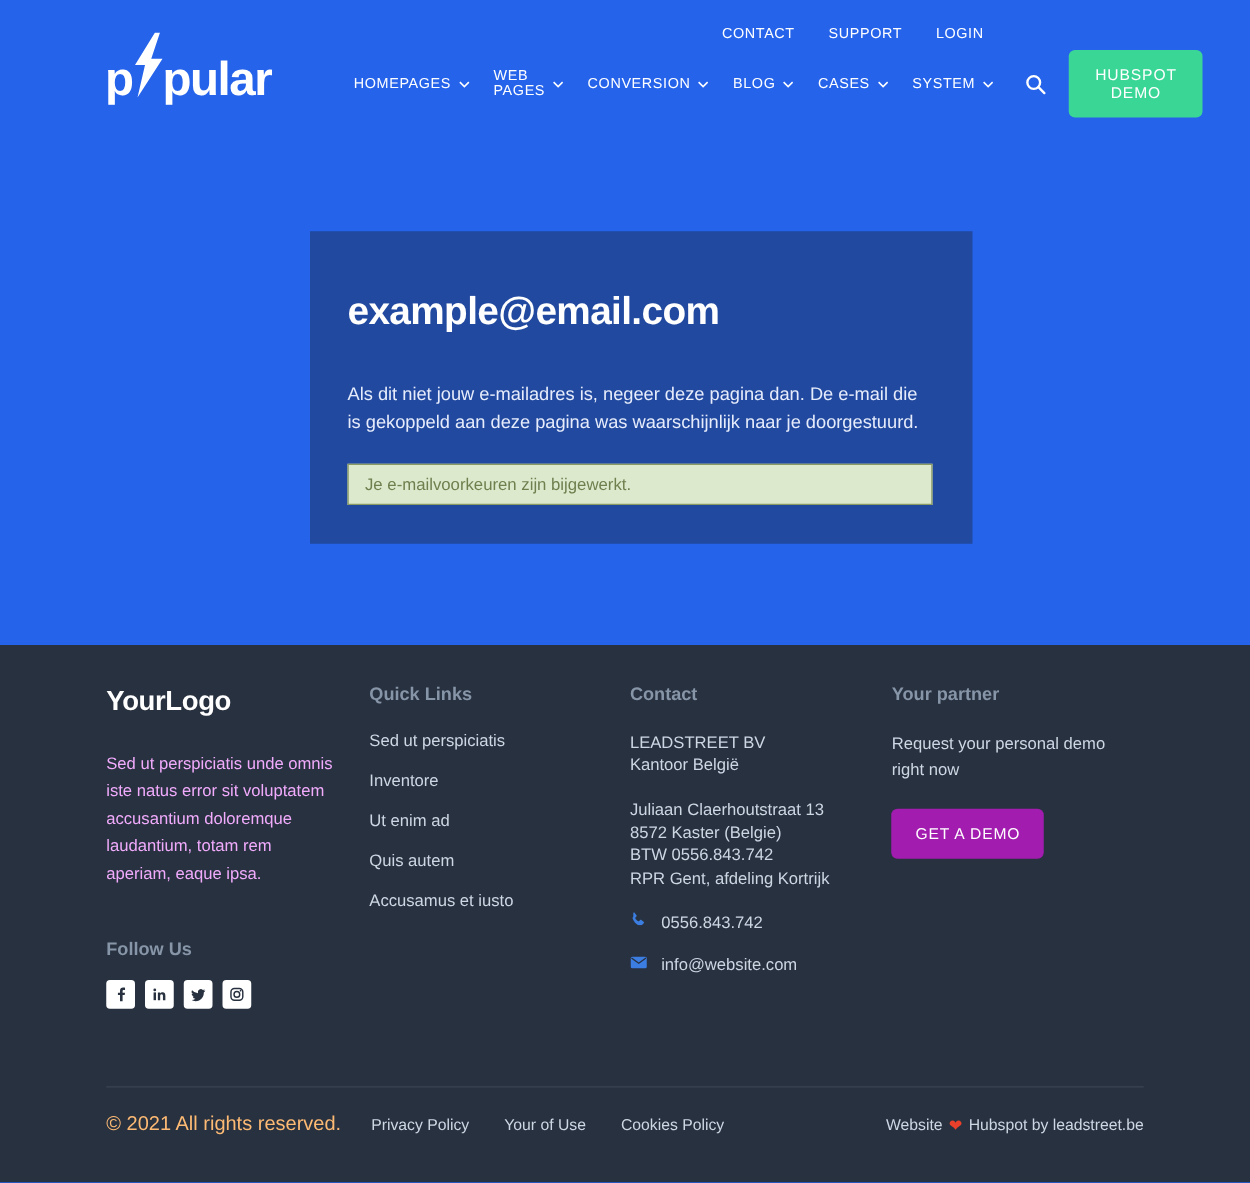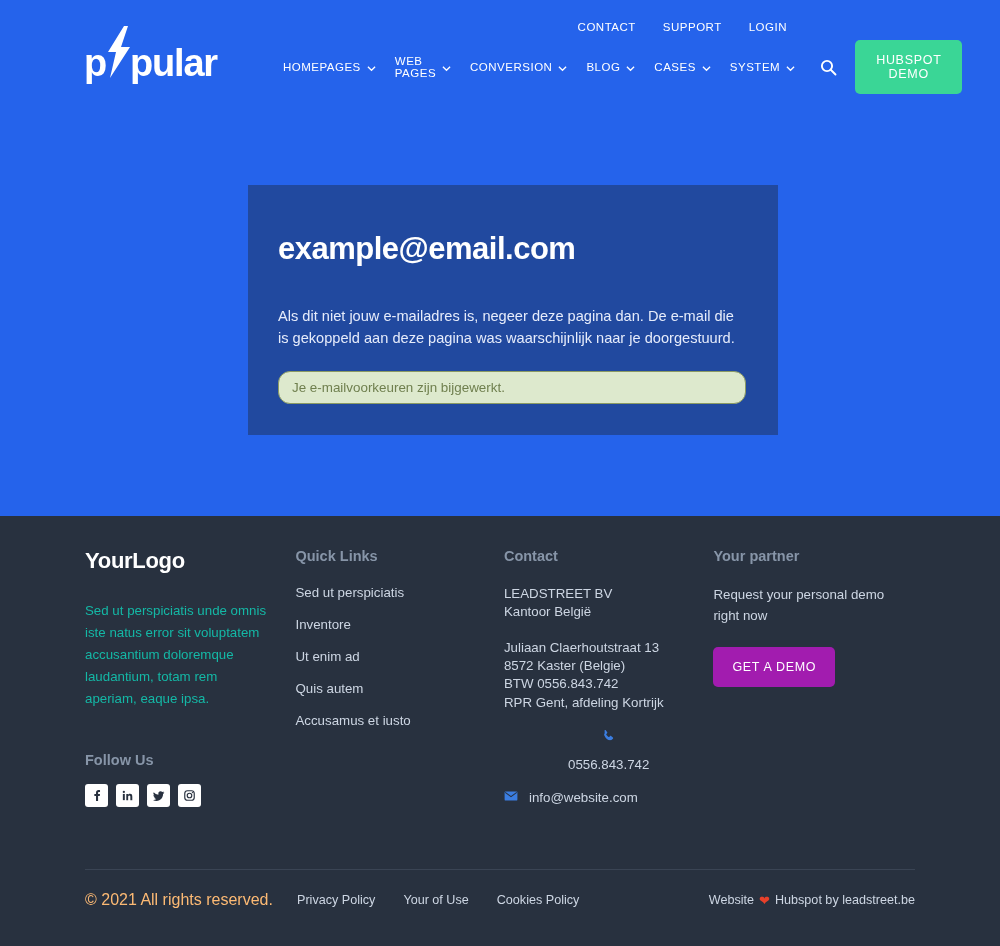--- a/index.html
+++ b/index.html
@@ -109,21 +109,21 @@
   .card-body {
     color: #e6ecfb;
     font-size: 14.6px;
     line-height: 1.52;
     max-width: 470px;
     margin-bottom: 22px;
   }
   .alert {
     background: #dde9cd;
     border: 1px solid #8a9a63;
-    border-radius: 12px;
+    border-radius: 0;
     color: #6f7f4e;
     font-size: 13.4px;
     padding: 8px 13px;
     width: 468px;
   }
 
   
   .footer {
     position: absolute;
     top: 516px; left: 0;
@@ -145,21 +145,21 @@
   .col-partner { width: 205px; }
 
   .brand-logo {
     color: #ffffff;
     font-size: 22px;
     font-weight: bold;
     letter-spacing: -0.3px;
     margin-bottom: 26px;
   }
   .brand-text {
-    color: #14b8a6;
+    color: #f0abfc;
     font-size: 13.3px;
     line-height: 1.65;
     max-width: 182px;
   }
   .follow-head {
     color: #8795a8;
     font-size: 14.5px;
     font-weight: bold;
     margin-top: 42px;
     margin-bottom: 16px;
@@ -394,21 +394,21 @@
           <div class="cblock">
             <div class="ctext">LEADSTREET BV</div>
             <div class="ctext">Kantoor België</div>
           </div>
           <div class="cblock">
             <div class="ctext">Juliaan Claerhoutstraat 13</div>
             <div class="ctext">8572 Kaster (Belgie)</div>
             <div class="ctext">BTW 0556.843.742</div>
             <div class="ctext">RPR Gent, afdeling Kortrijk</div>
           </div>
-          <a class="crow" href="#" style="text-decoration:none;flex-direction:column;">
+          <a class="crow" href="#" style="text-decoration:none;">
             <span>
               <svg width="14" height="14" viewBox="0 0 14 14">
                   <path d="M2.6 1.3c.35-.35.9-.35 1.2.05l1.4 1.8c.27.35.23.84-.1 1.13l-.72.64c-.2.18-.25.46-.13.7.5.95 1.43 1.88 2.38 2.38.24.12.52.07.7-.13l.64-.72c.29-.33.78-.37 1.13-.1l1.8 1.4c.4.3.4.85.05 1.2l-.95.95c-.52.52-1.3.7-1.98.42C6.1 11.7 3.6 9.2 2.23 6.23c-.28-.68-.1-1.46.42-1.98z" fill="#3b7de0"></path>
                 </svg>
             </span>
             <span>0556.843.742</span>
           </a>
           <a class="crow" href="#" style="text-decoration:none;">
             <span>
               <svg width="14" height="12" viewBox="0 0 14 12">

